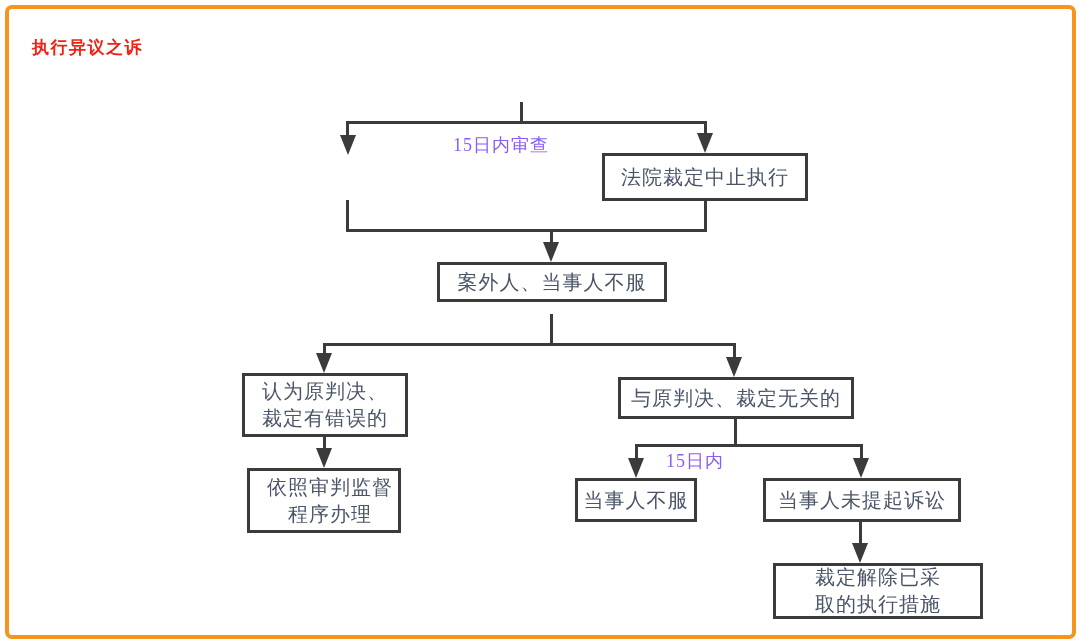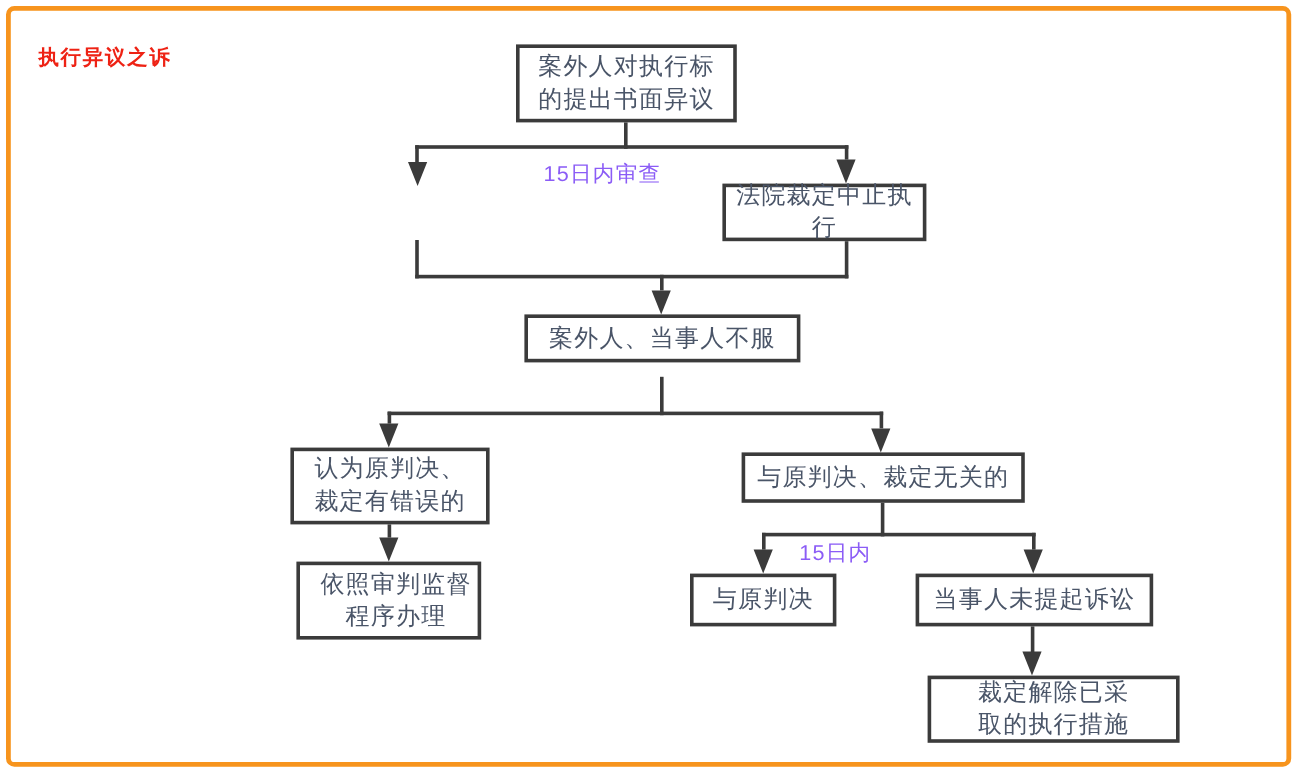--- a/index.html
+++ b/index.html
@@ -1,39 +1,39 @@
 <!DOCTYPE html>
 <html><head>
 <meta charset="utf-8">
 <style>
   * { margin:0; padding:0; box-sizing:border-box; }
   html,body { background:#ffffff; }
   body { font-family:"Liberation Sans", sans-serif; }
 
-  .frame { position:relative; width:1080px; height:644px; background:#fff; overflow:hidden; }
+  .frame { position:relative; width:1080px; height:644px; background:#fff; overflow:hidden;font-family:Liberation Serif, serif; }
   .border-rect { position:absolute; left:5px; top:5px; width:1071px; height:634px;
                  border:4px solid #f7941d; border-radius:7px; }
 
   .title { position:absolute; left:32px; top:36px; font-size:17px; font-weight:bold;
            color:#ee2214; letter-spacing:1.5px; }
 
   .node { position:absolute; border:3px solid #3b3b3b; background:#fff; color:#4a5568;
           font-size:20px; line-height:1.35; display:flex; align-items:center;
           justify-content:center; text-align:center; white-space:pre-line; letter-spacing:1px; }
 
   .line { position:absolute; background:#3b3b3b; }
   .arrow { position:absolute; width:0; height:0;
            border-left:8px solid transparent; border-right:8px solid transparent;
            border-top:20px solid #3b3b3b; }
   .elabel { position:absolute; color:#8b5cf6; font-size:18px; letter-spacing:1px; }
 
   
   #n-objection    { left:430px; top:37px;  width:184px; height:65px; }
   #n-reject       { left:263px; top:155px; width:170px; height:45px; }
-  #n-suspend      { left:602px; top:153px; width:170px; height:48px; }
+  #n-suspend      { left:602px; top:153px; width:206px; height:48px; }
   #n-dissatisfied { left:437px; top:262px; width:230px; height:40px; }
   #n-error        { left:242px; top:373px; width:166px; height:64px; }
   #n-supervision  { left:247px; top:468px; width:154px; height:65px;padding-left:12px; }
   #n-unrelated    { left:618px; top:377px; width:236px; height:42px; }
   #n-sue          { left:575px; top:478px; width:122px; height:44px; }
   #n-nosue        { left:763px; top:478px; width:198px; height:44px; }
   #n-lift         { left:773px; top:563px; width:210px; height:56px; }
 
   
   #l-a-stem       { left:520px; top:102px; width:3px; height:22px; }
@@ -77,30 +77,28 @@
   #ar-lift        { left:852px; top:543px; }
 </style>
 </head>
 <body>
 
 <div class="frame">
   <div class="border-rect"></div>
 
   <div class="title">执行异议之诉</div>
 
-  <div class="node" id="n-objection">案外人对执行标
-的提出书面异议</div>
   <div class="node" id="n-suspend">法院裁定中止执行</div>
   <div class="node" id="n-dissatisfied">案外人、当事人不服</div>
   <div class="node" id="n-error">认为原判决、
 裁定有错误的</div>
   <div class="node" id="n-supervision">依照审判监督
 程序办理</div>
   <div class="node" id="n-unrelated">与原判决、裁定无关的</div>
-  <div class="node" id="n-sue">与原判决</div>
+  <div class="node" id="n-sue">当事人不服</div>
   <div class="node" id="n-nosue">当事人未提起诉讼</div>
   <div class="node" id="n-lift">裁定解除已采
 取的执行措施</div>
 
   <div class="line" id="l-a-stem"></div>
   <div class="line" id="l-h1"></div>
   <div class="line" id="l-h1-lstub"></div>
   <div class="arrow" id="ar-reject"></div>
   <div class="line" id="l-h1-rstub"></div>
   <div class="arrow" id="ar-suspend"></div>

